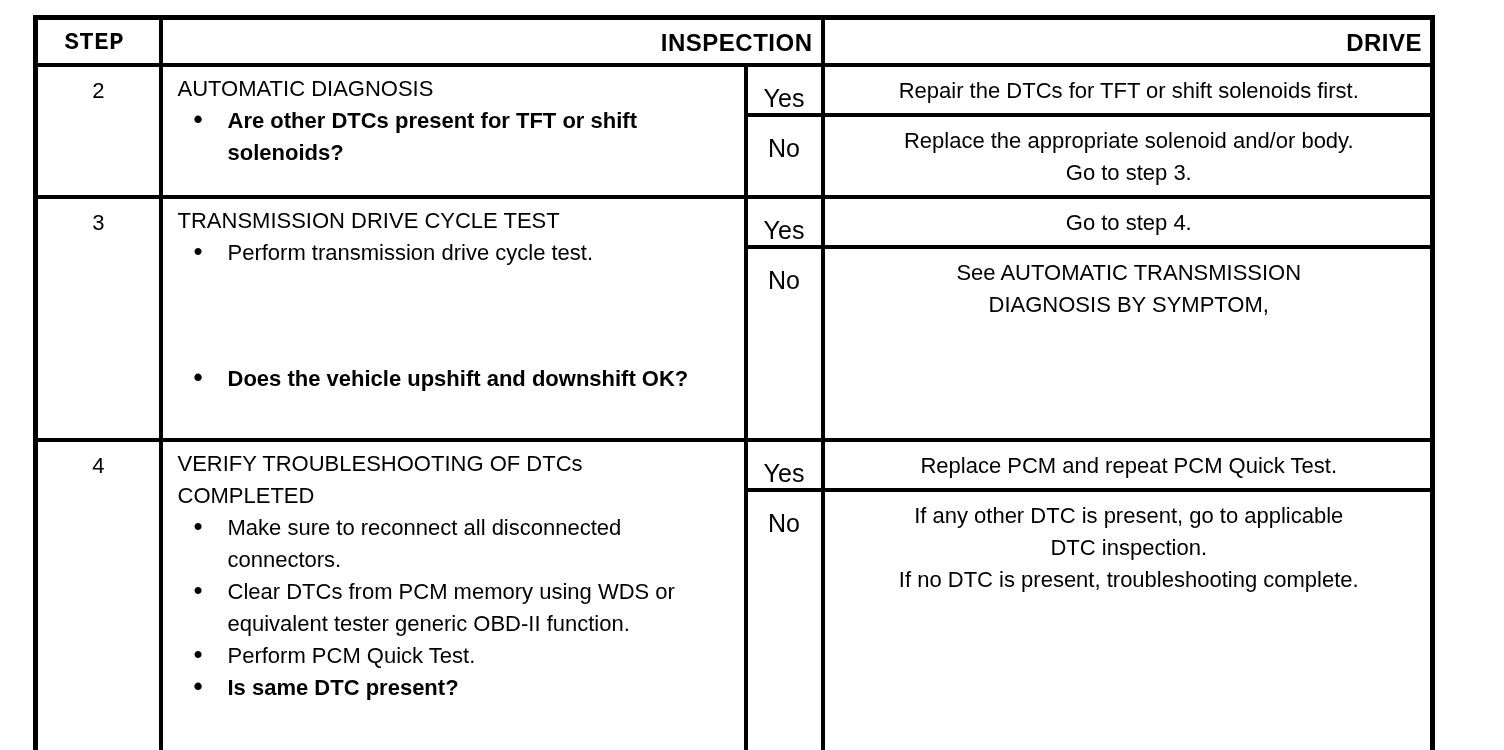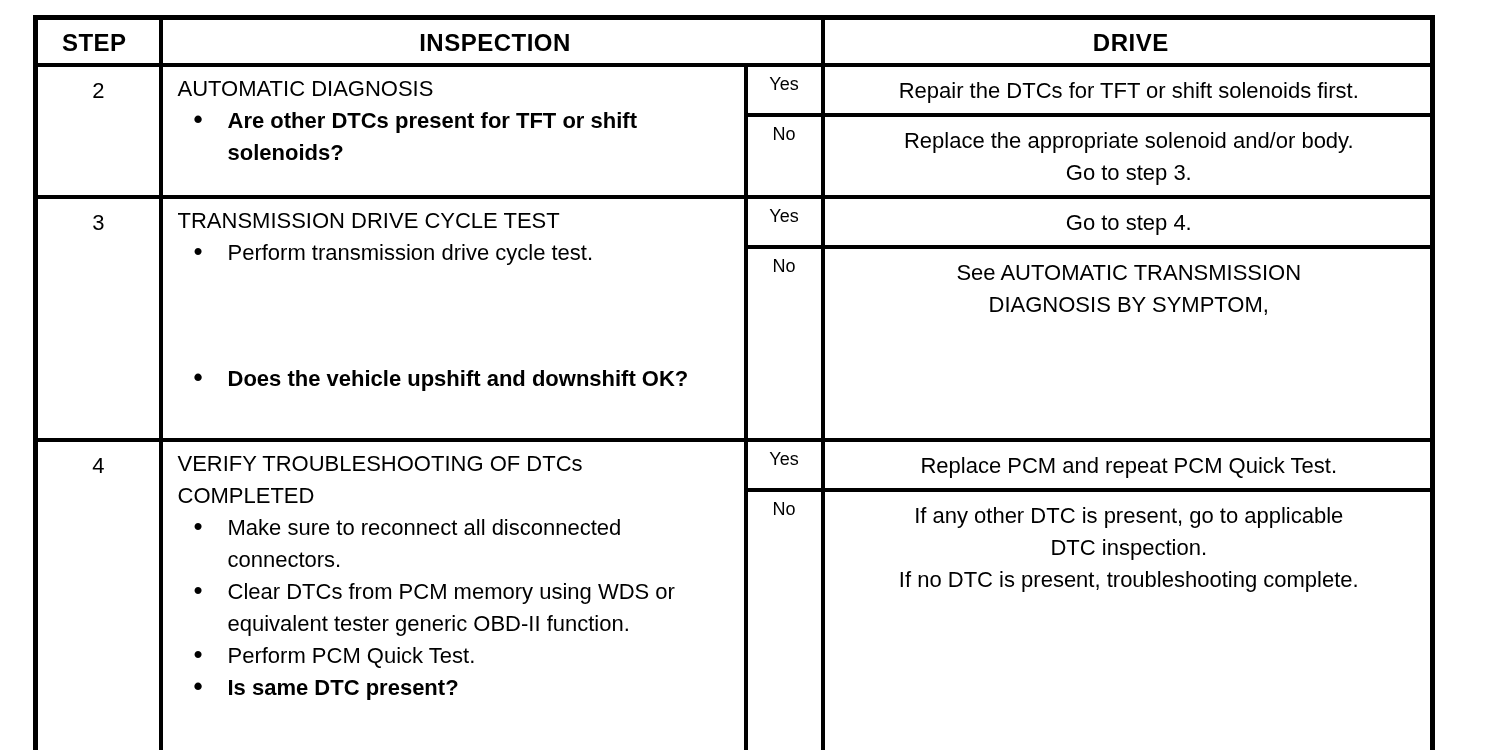--- a/index.html
+++ b/index.html
@@ -45,25 +45,25 @@
   tr.r-s2-yes { height: 48px; }
   tr.r-s2-no  { height: 82px; }
   tr.r-s3-yes { height: 45px; }
   tr.r-s3-no  { height: 193px; }
   tr.r-s4-yes { height: 47px; }
   tr.r-s4-no  { height: 263px; }
 
   th.h-cell {
     font-size: 24px;
     font-weight: 700;
-    text-align: center;
+    text-align: right;
     padding: 9px 8px 0 15px;
     letter-spacing: 0.5px;
   }
-  th.h-step { text-align: center; padding-left: 0; }
+  th.h-step { text-align: center; padding-left: 0; font-family: Liberation Mono, monospace; }
 
   td.step-cell {
     font-size: 22px;
     text-align: center;
     padding-top: 11px;
   }
   td.insp-cell {
     font-size: 22px;
     line-height: 32px;
     padding: 6px 8px 6px 15px;
@@ -77,23 +77,23 @@
     content: "\2022";
     position: absolute;
     left: 16px;
     top: -2px;
     font-size: 26px;
   }
   .bullet.bold { font-weight: 700; }
   .bullet.gap-above { margin-top: 94px; }
 
   td.yn-cell {
-    font-size: 18px;
+    font-size: 25px;
     text-align: center;
-    padding-top: 7px;
+    padding-top: 17px;
   }
   td.action-cell {
     font-size: 22px;
     line-height: 32px;
     padding: 8px 10px 6px 13px;
     text-align: center;
   }
 </style>
 </head>
 <body>

